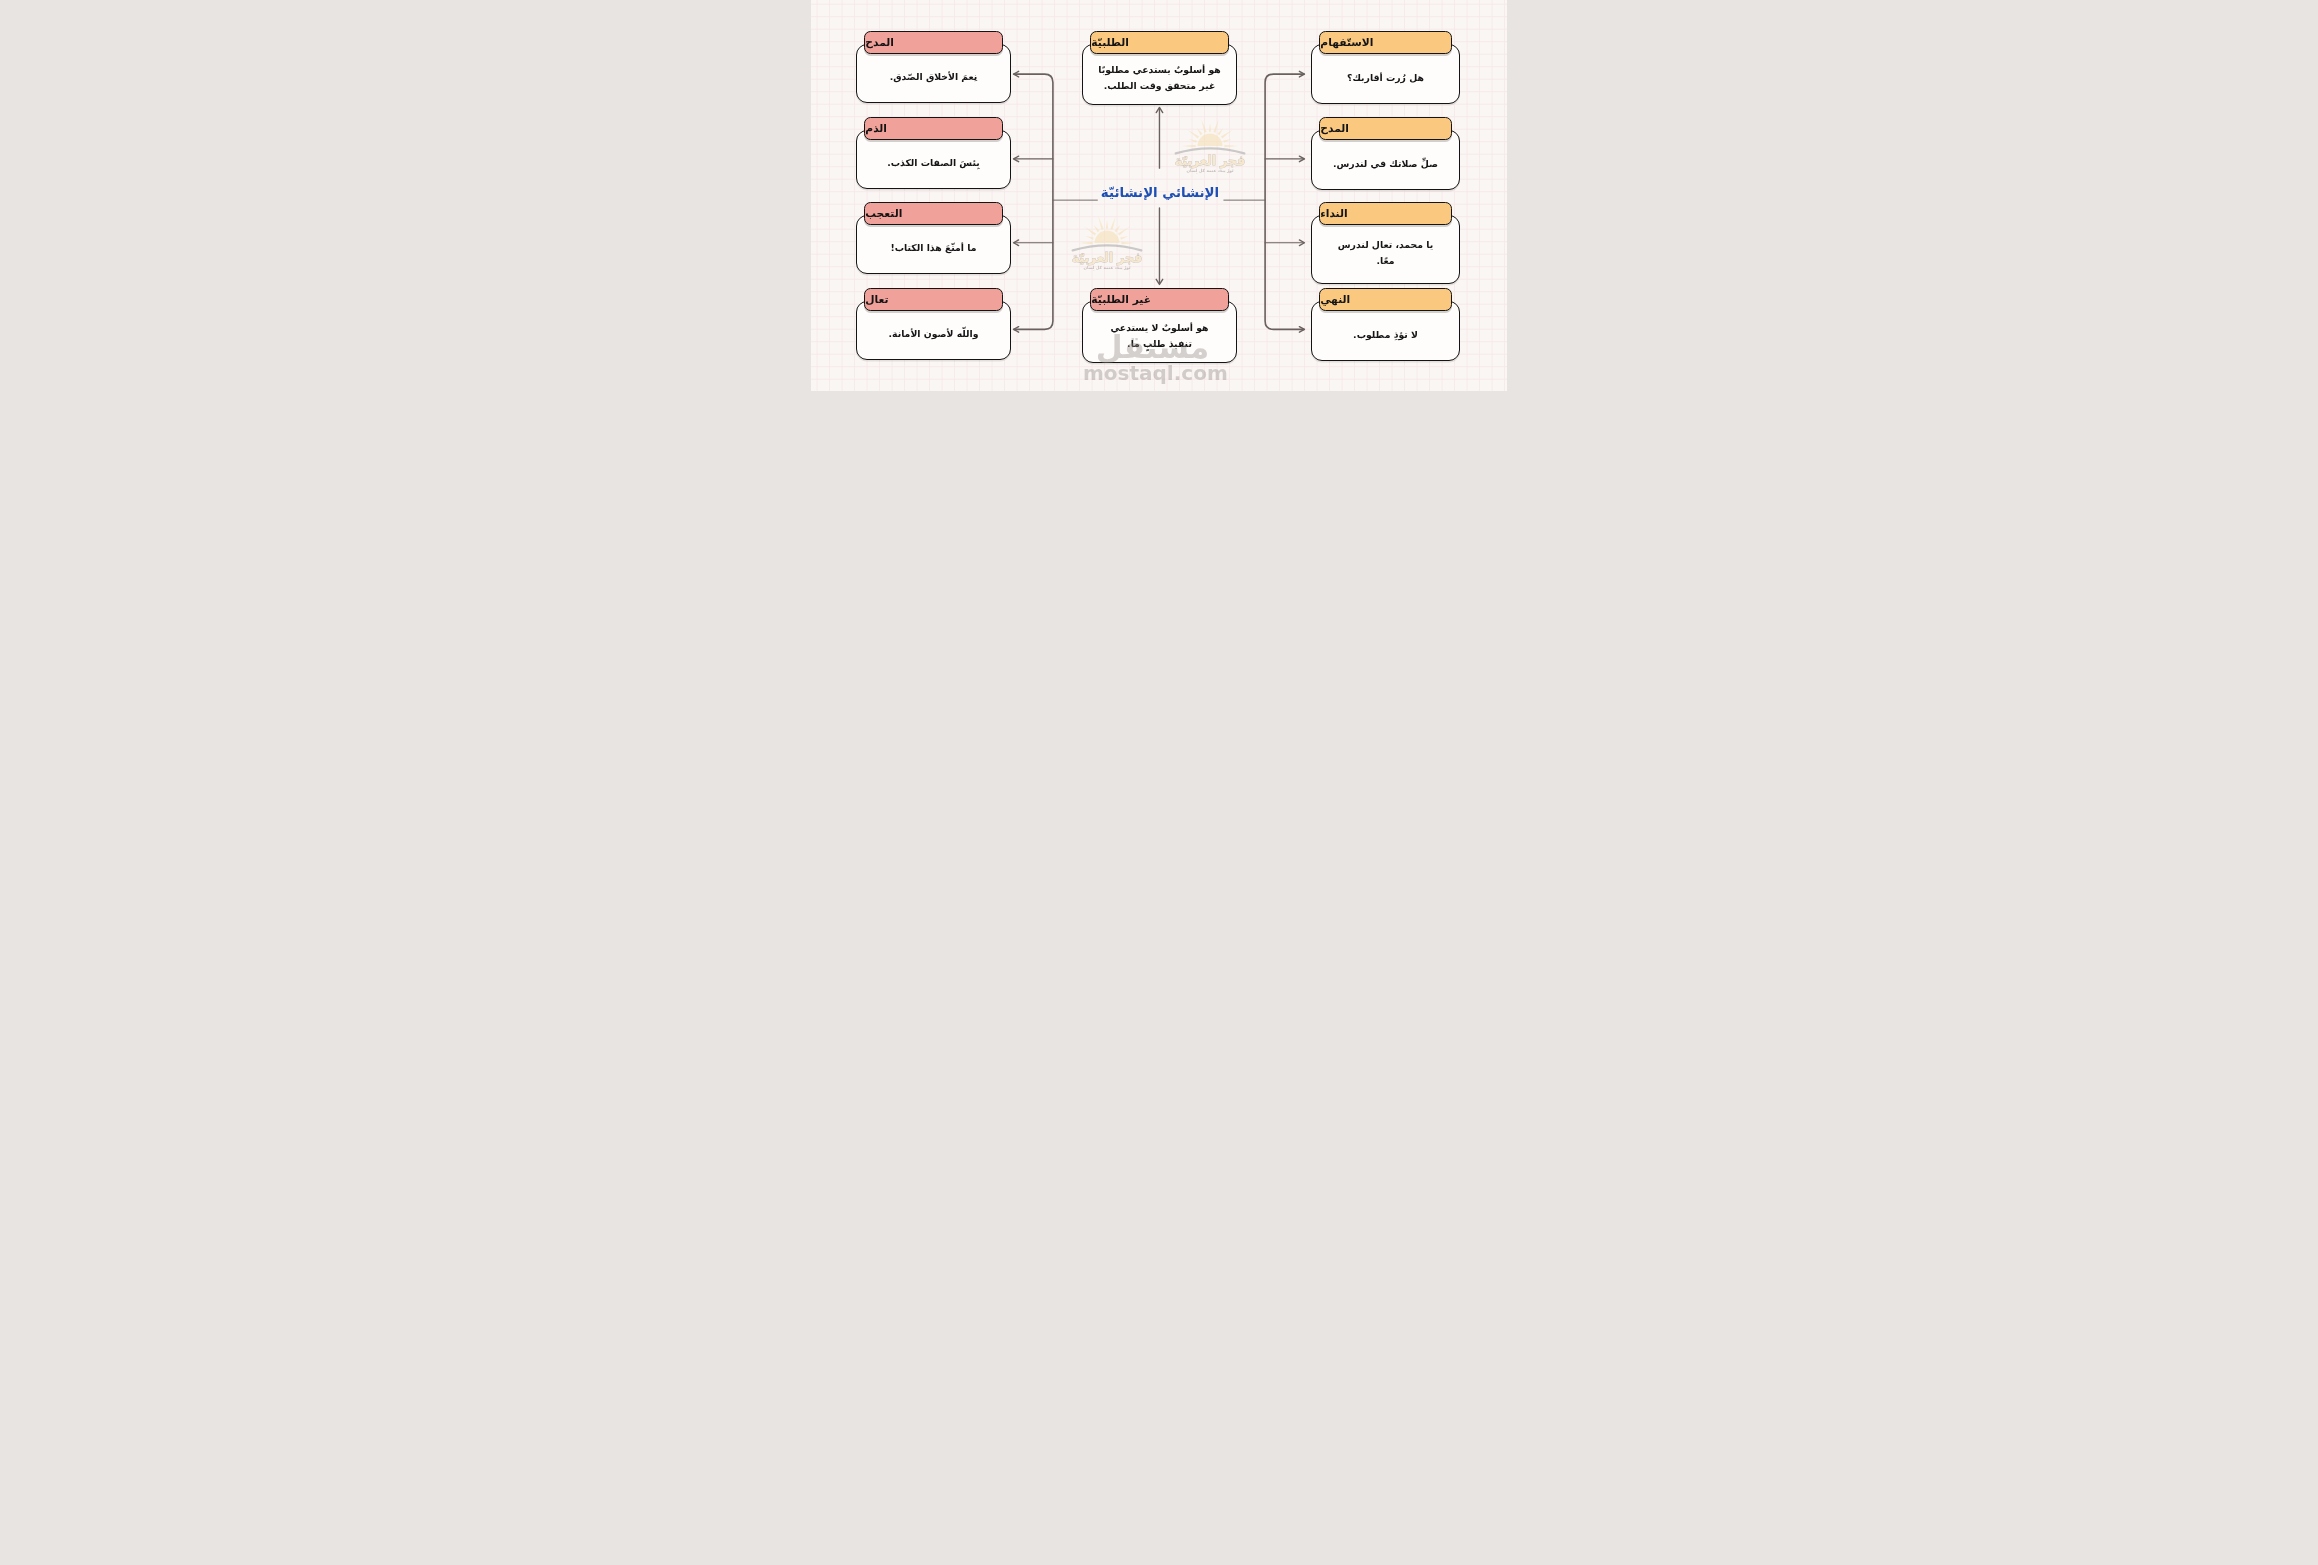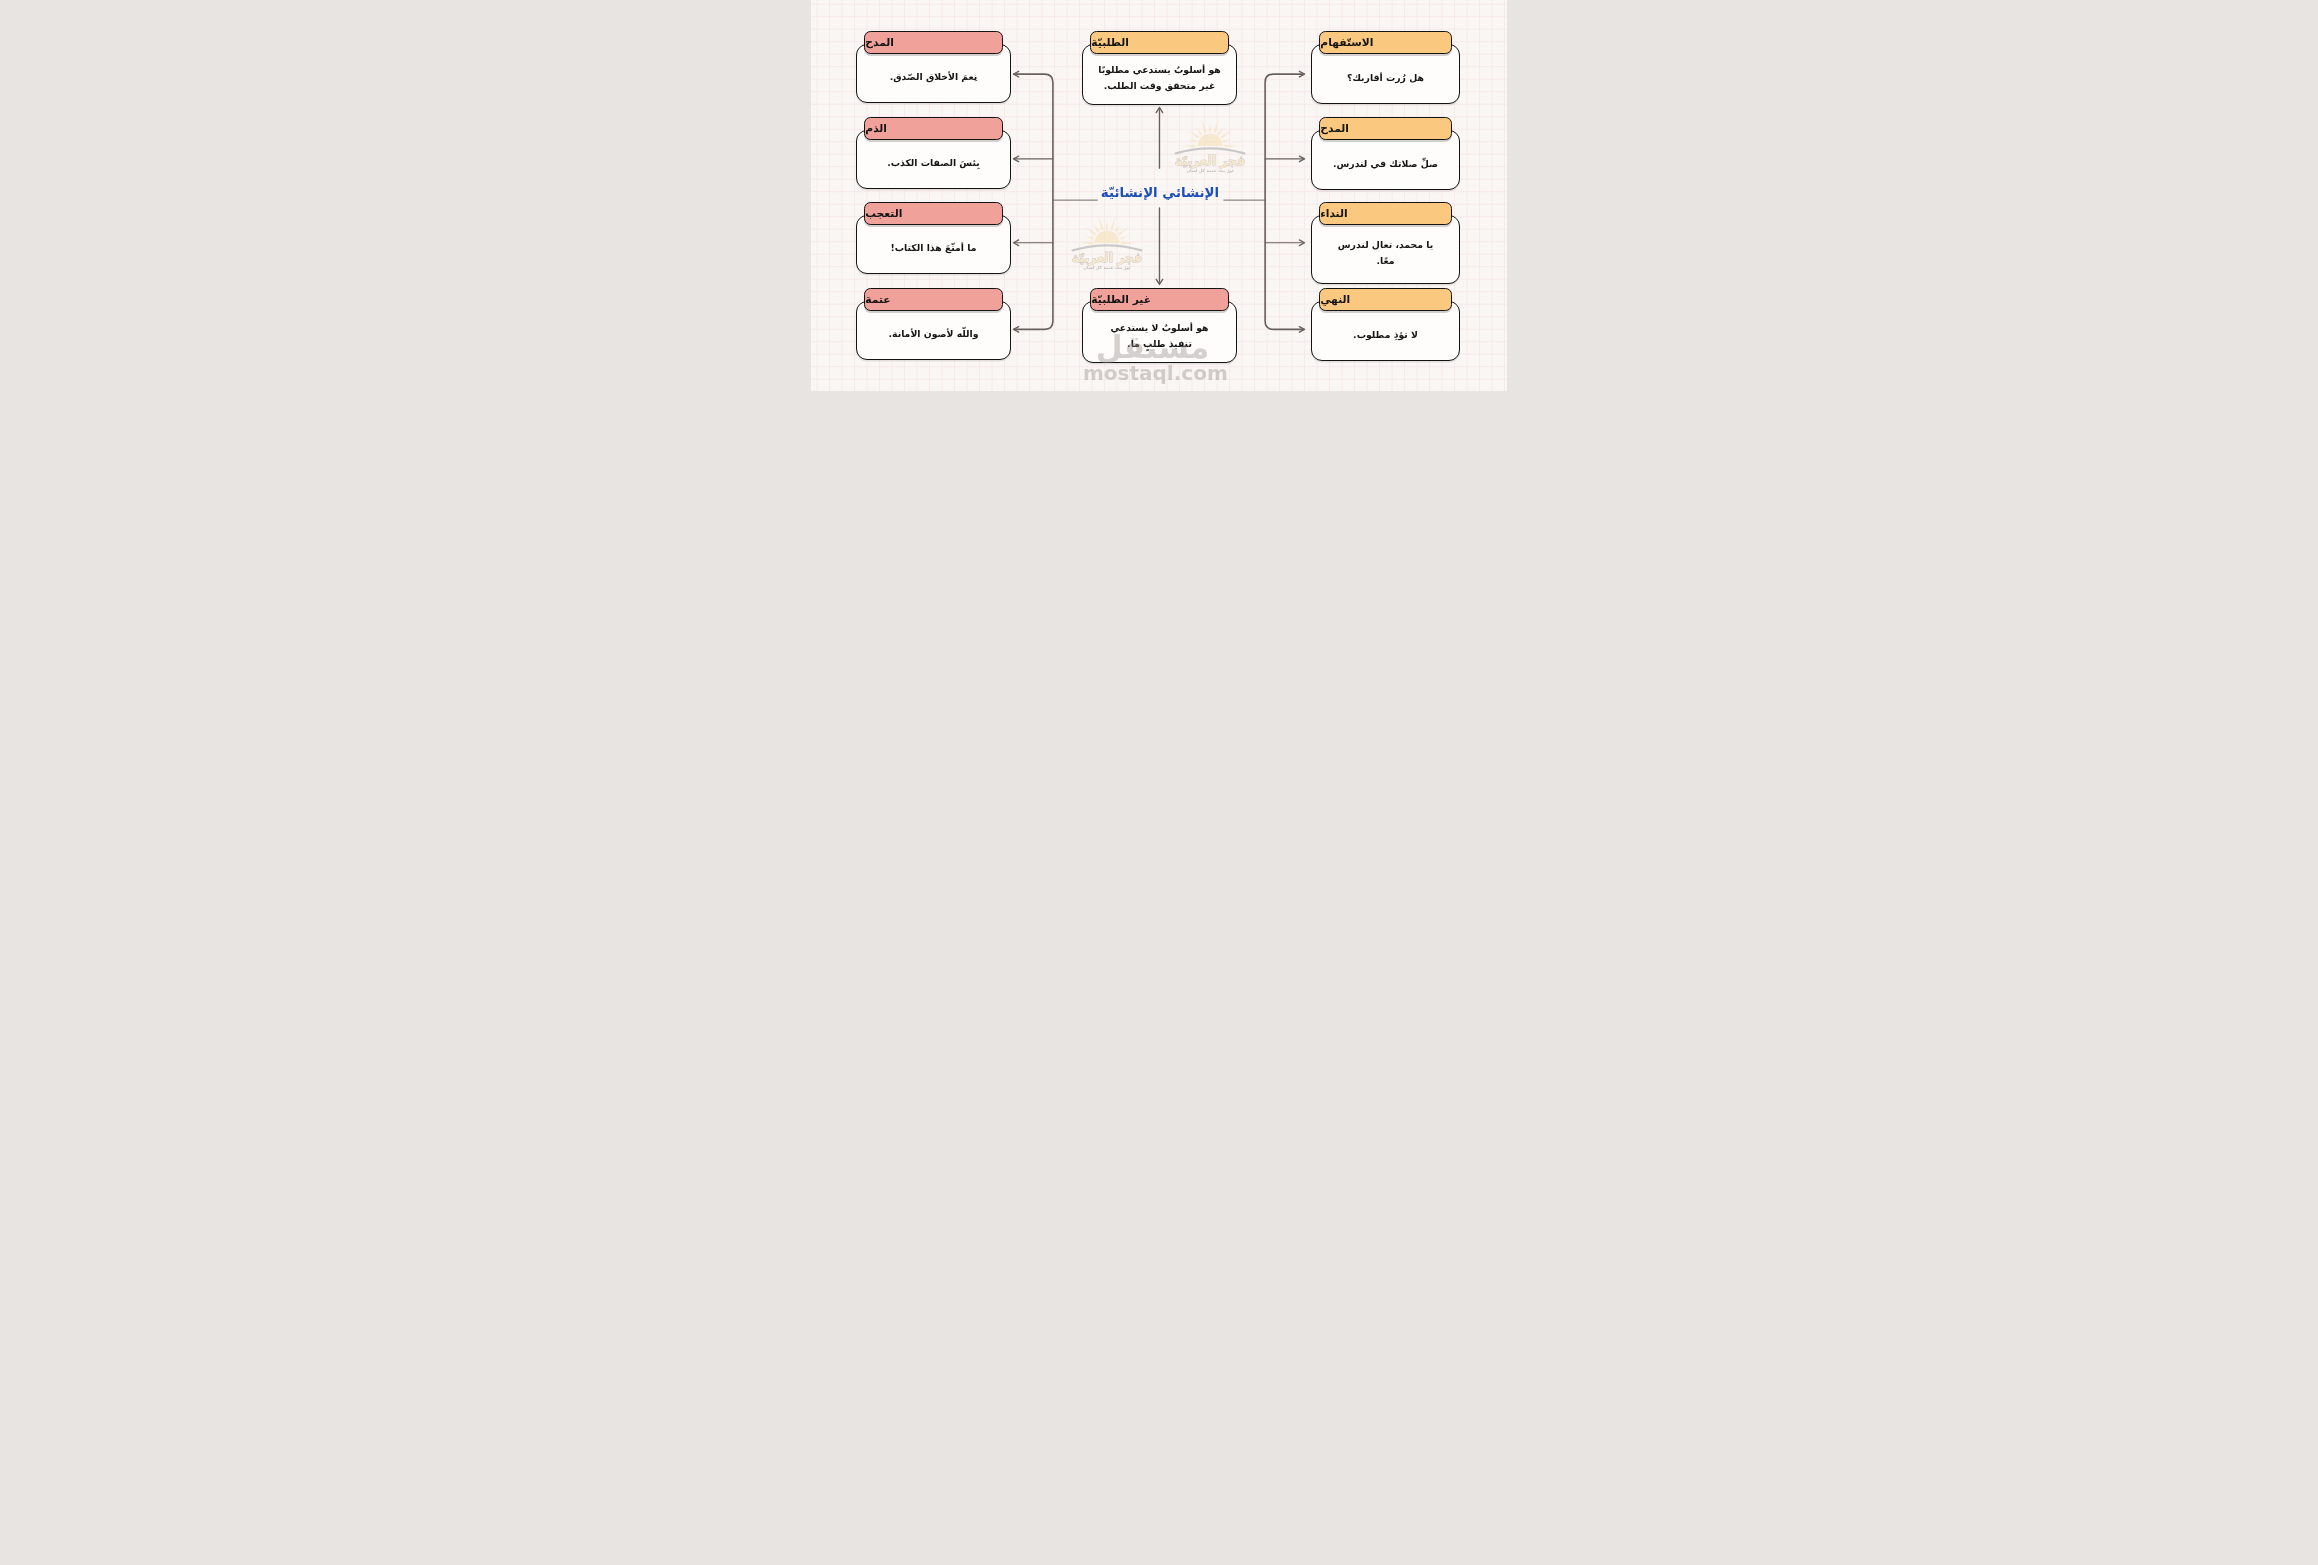--- a/index.html
+++ b/index.html
@@ -98,21 +98,21 @@
   </div>
   <div class="card" style="left:45px;top:202px;width:155px;height:72px">
     <div class="body"><span class="rtl">ما أمتّعَ هذا الكتاب!</span></div>
     <div class="pill pink">
         <span class="rtl">التعجب</span>
       </div>
   </div>
   <div class="card" style="left:45px;top:288px;width:155px;height:72px">
     <div class="body"><span class="rtl">واللّه لأصون الأمانة.</span></div>
     <div class="pill pink">
-        <span class="rtl">عتمة</span>
+        <span class="rtl">تعال</span>
       </div>
   </div>
 
   <div class="card" style="left:271px;top:31px;width:155px;height:74px">
     <div class="body"><span class="rtl">هو أسلوبٌ يستدعي مطلوبًا
 غير متحقق وقت الطلب.</span></div>
     <div class="pill orange">
         <span class="rtl">الطلبيّة</span>
       </div>
   </div>

